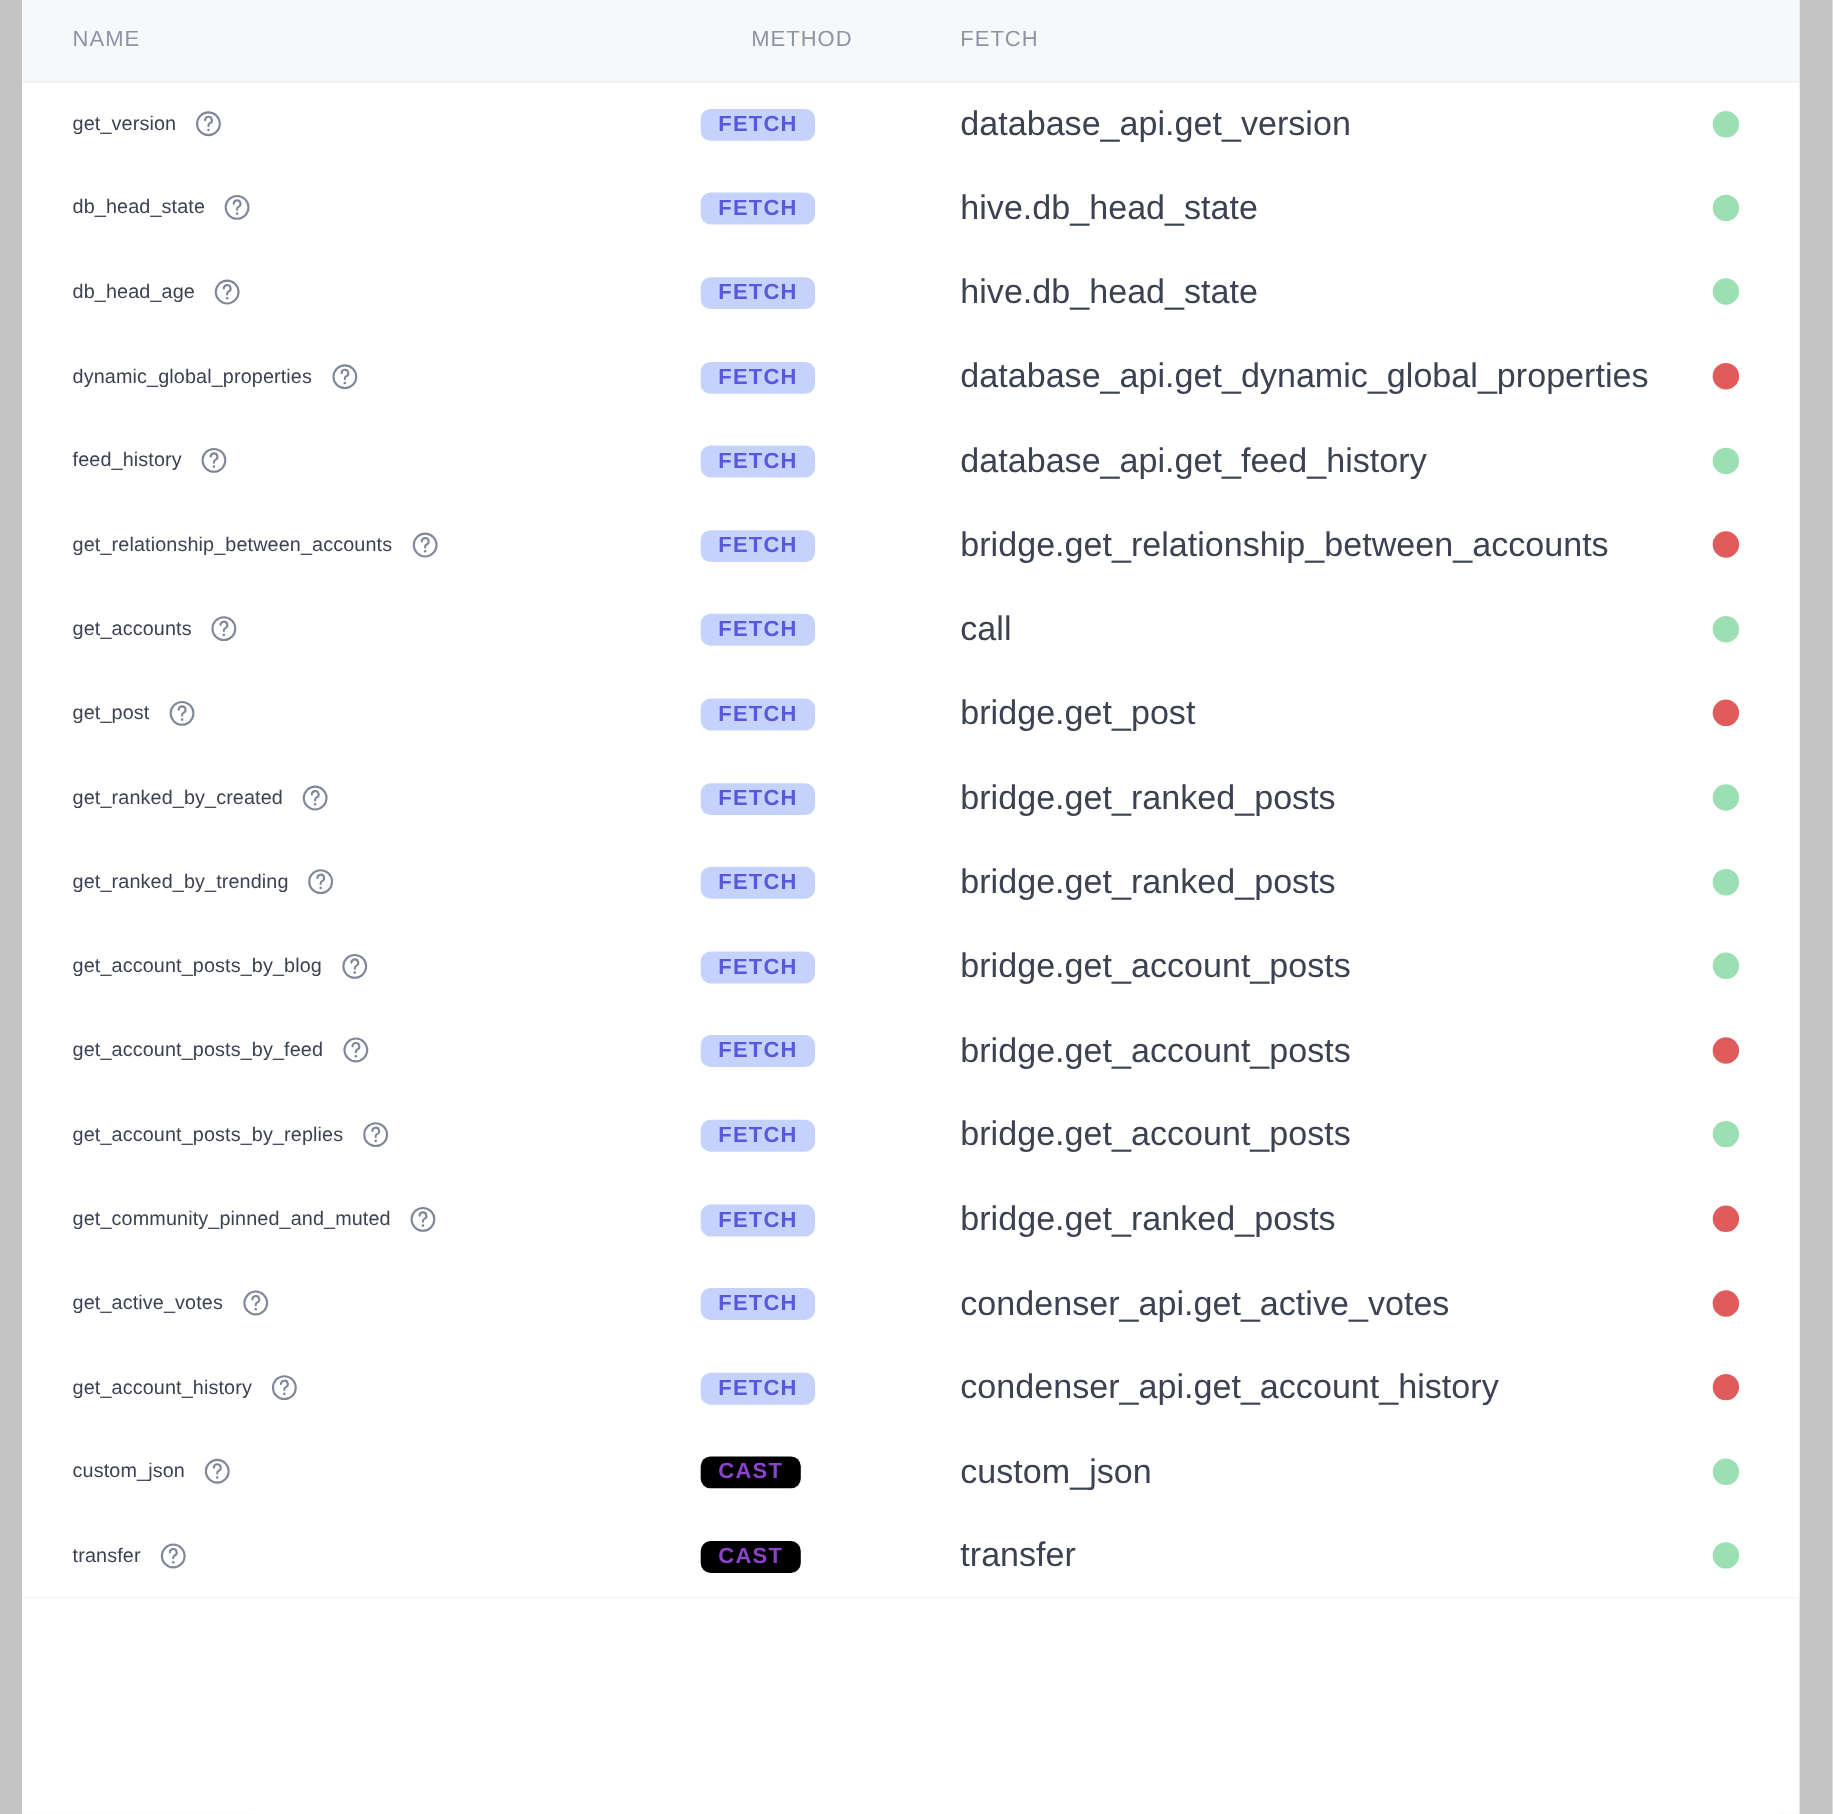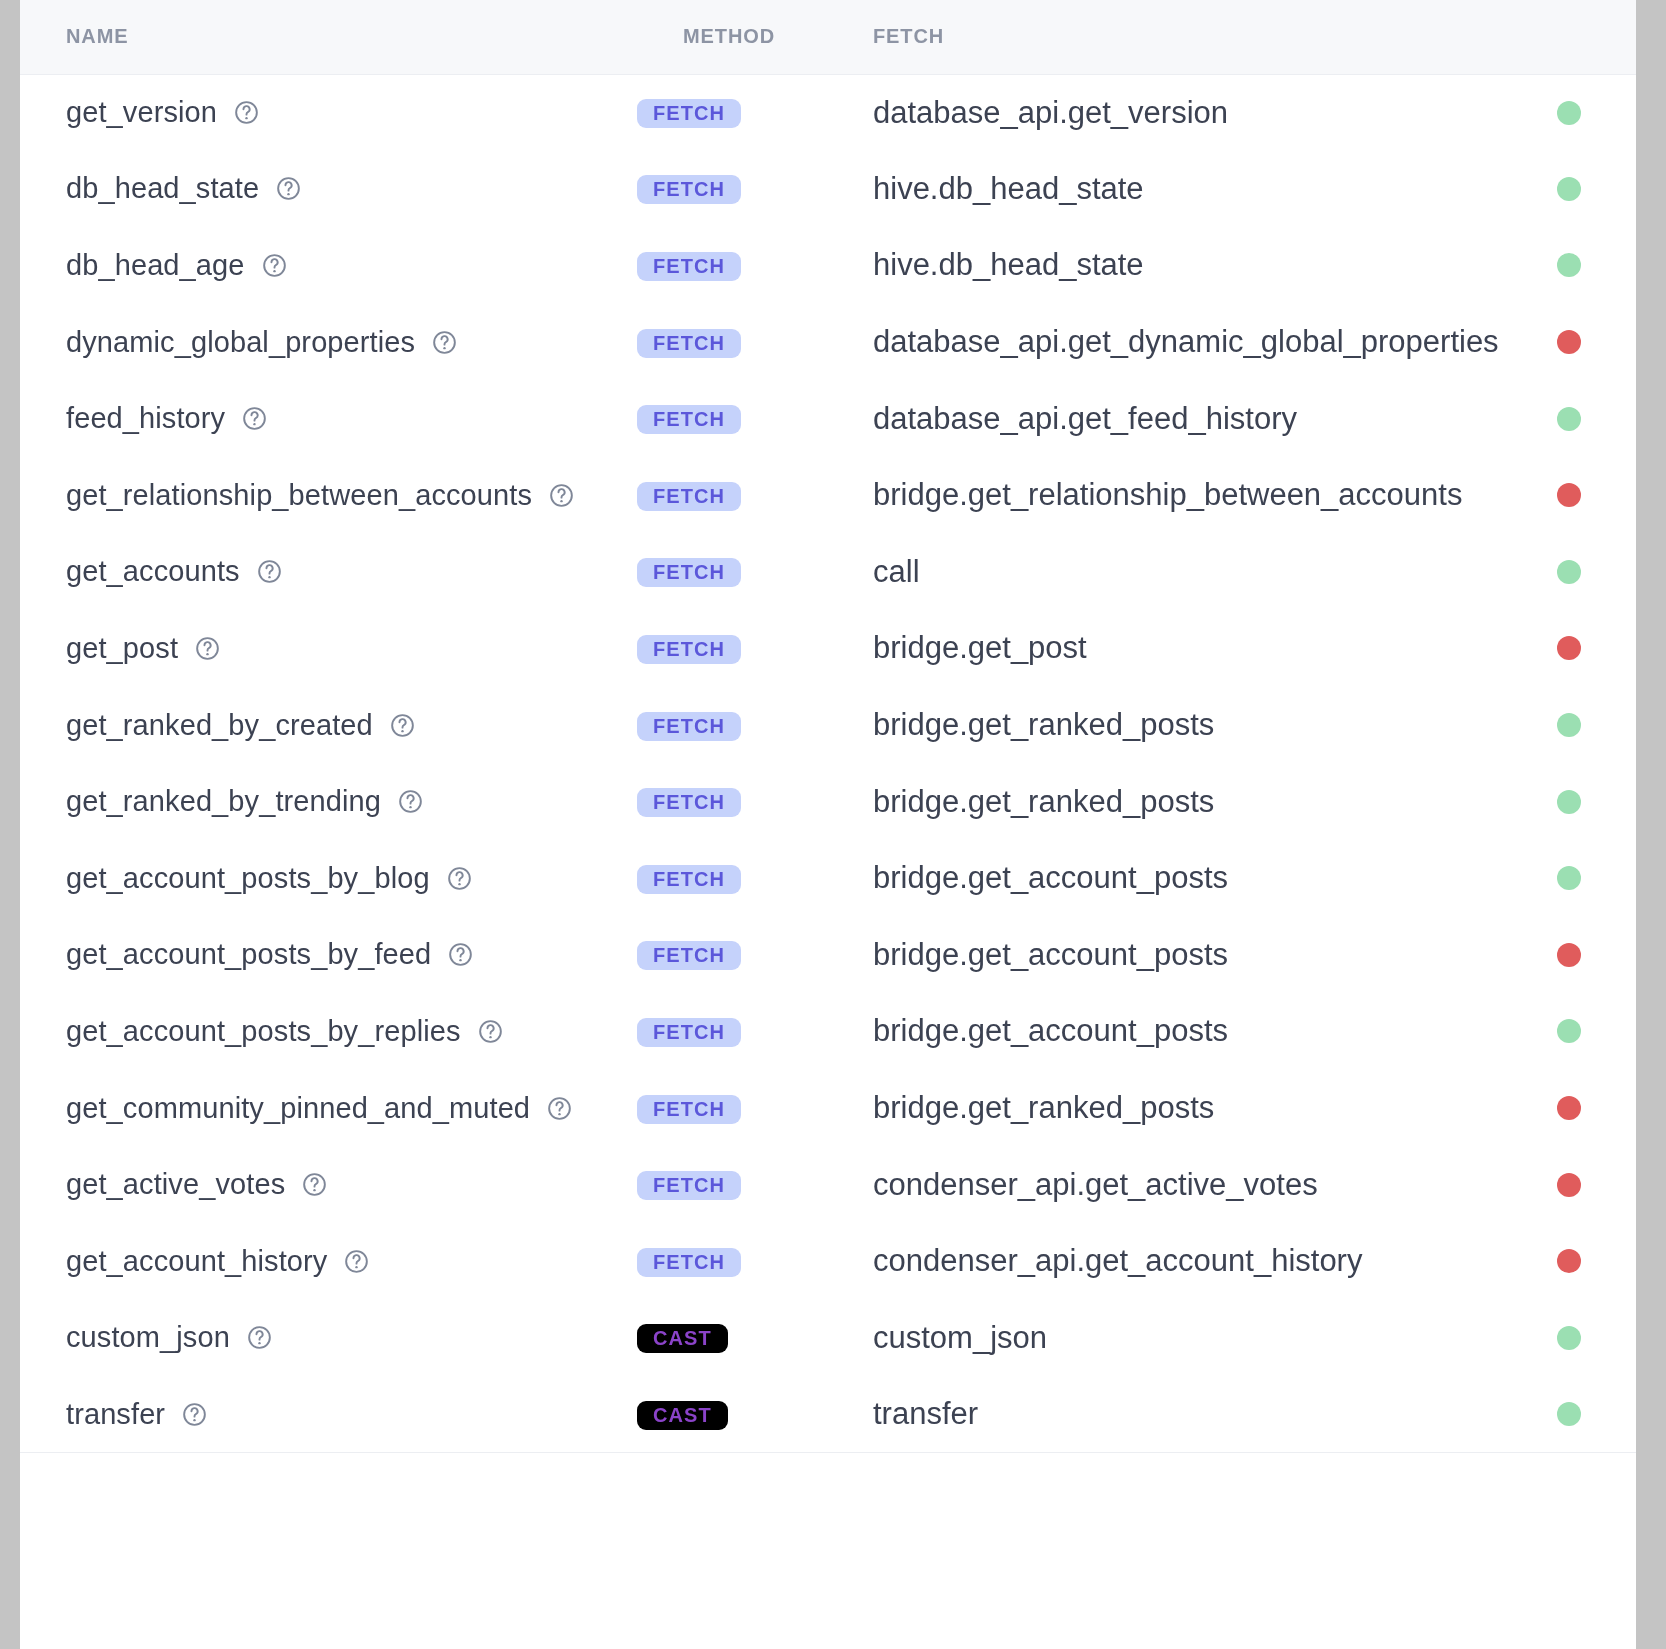--- a/index.html
+++ b/index.html
@@ -38,21 +38,21 @@
   col.c-type   { width: 675px; }
   col.c-status { width: 134px; }
 
   thead th {
     background: #f7f8fa;
     border-bottom: 1px solid #eceef2;
     height: 74px;
     text-align: left;
     vertical-align: middle;
     font-size: 20px;
-    font-weight: 700;
+    font-weight: 400;
     letter-spacing: 0.9px;
     color: #8d94a4;
     padding: 0 0 0 46px;
     white-space: nowrap;
   }
   thead th.th-status { padding: 0; }
 
   tbody td {
     height: 76.6px;
     vertical-align: middle;
@@ -60,21 +60,21 @@
     font-size: 25px;
     color: #3b4252;
     white-space: nowrap;
     background: #ffffff;
     border: 0;
   }
   tbody tr:last-child td { box-shadow: inset 0 -1px 0 #eceef2; }
 
   
   .name-cell { display: flex; align-items: center; gap: 16px; }
-  .name-text { font-size: 29px; color: #3c4252; letter-spacing: 0.1px; }
+  .name-text { font-size: 18px; color: #3c4252; letter-spacing: 0.1px; }
 
   .help-icon {
     width: 27px; height: 27px;
     flex: 0 0 27px;
     display: inline-flex; align-items: center; justify-content: center;
     color: #7f8798;
     cursor: pointer;
   }
   .help-icon svg { display: block; }
 

